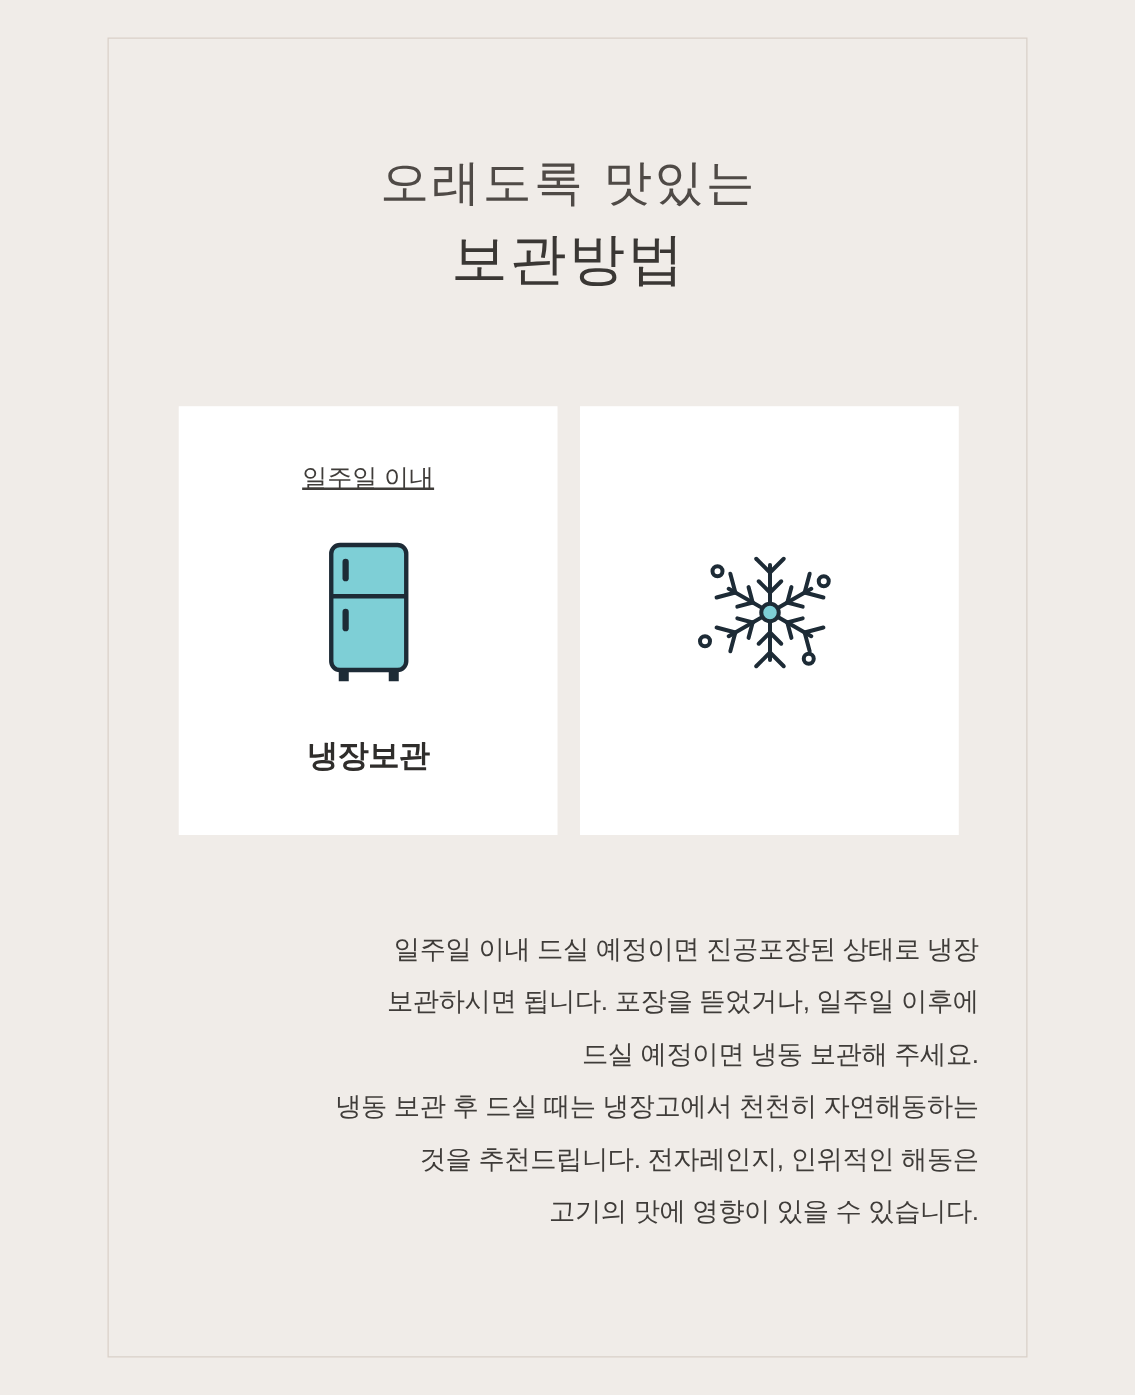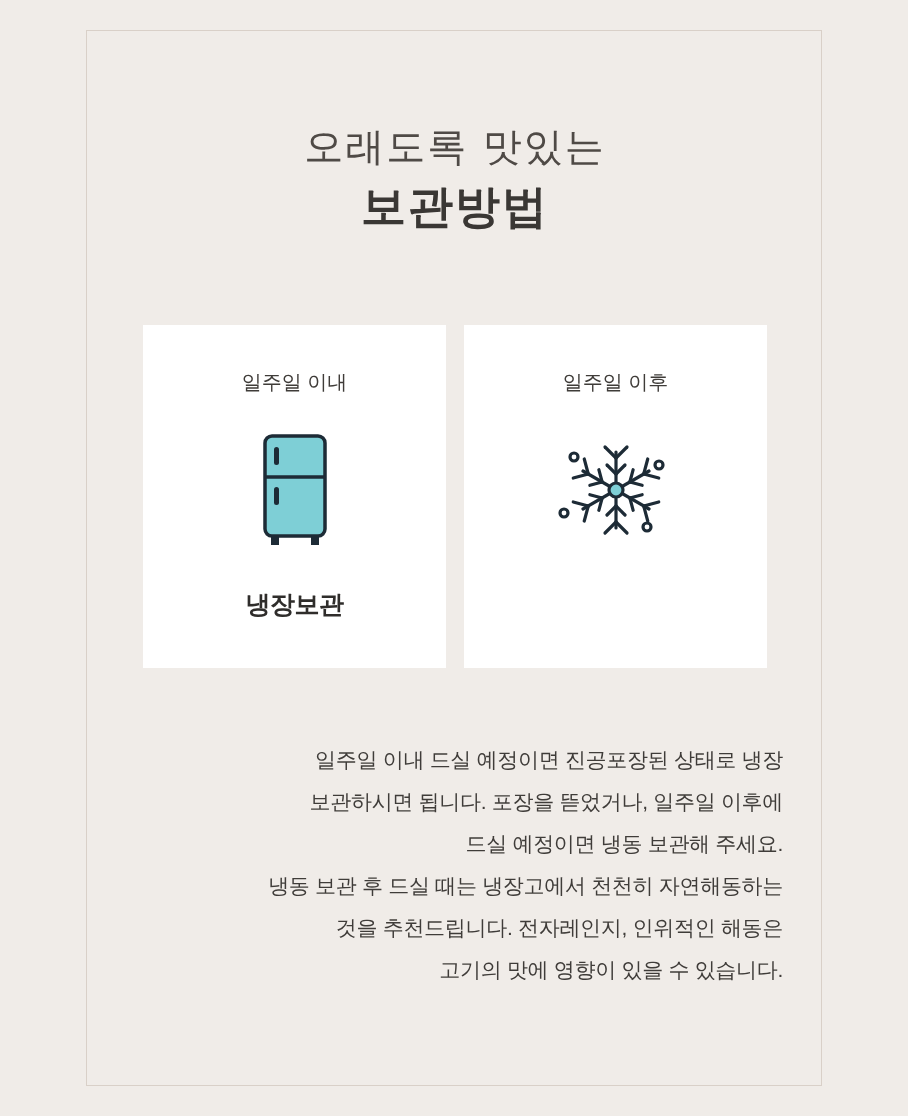--- a/index.html
+++ b/index.html
@@ -40,21 +40,21 @@
     font-family: "DejaVu Serif", serif;
     font-size: 39px;
     color: #4f4a46;
     letter-spacing: 2px;
     line-height: 1.25;
     font-weight: 400;
   }
   .heading-line2 {
     font-family: "DejaVu Serif", serif;
     font-size: 45px;
-    font-weight: 700;
+    font-weight: 400;
     color: #3a3734;
     letter-spacing: 2px;
     line-height: 1.3;
     margin-top: 6px;
   }
   .cards {
     position: absolute;
     left: 56px;
     top: 294px;
     width: 624px;
@@ -70,20 +70,21 @@
   }
   .card-title {
     position: absolute;
     top: 44px;
     left: 0;
     width: 100%;
     text-align: center;
     font-size: 20px;
     color: #3f3c39;
     font-family: "Liberation Sans", sans-serif;
+    text-decoration: underline;
   }
   .card-icon {
     position: absolute;
     top: 100px;
     left: 0;
     width: 100%;
     height: 130px;
     display: flex;
     align-items: center;
     justify-content: center;
@@ -136,21 +137,20 @@
             <rect x="17" y="15" width="5" height="18" rx="2.5" fill="#1d2b36"></rect>
             <rect x="17" y="55" width="5" height="18" rx="2.5" fill="#1d2b36"></rect>
             <rect x="14" y="104" width="8" height="9" fill="#1d2b36"></rect>
             <rect x="54" y="104" width="8" height="9" fill="#1d2b36"></rect>
           </svg>
         </div>
         <div class="card-label">냉장보관</div>
       </div>
 
       <div class="card">
-        <div class="card-title">일주일 이후</div>
         <div class="card-icon">
           <svg width="122" height="112" viewBox="0 0 122 112" xmlns="http://www.w3.org/2000/svg">
             <g stroke="#1d2b36" stroke-width="3.2" stroke-linecap="round" stroke-linejoin="round" fill="#7ecfd6">
               <g transform="translate(61,56)">
                 <g>
                   <line x1="0" y1="-38" x2="0" y2="38"></line>
                   <line x1="-33" y1="-19" x2="33" y2="19"></line>
                   <line x1="-33" y1="19" x2="33" y2="-19"></line>
                   <g>
                     <line x1="0" y1="-32" x2="-11" y2="-43"></line>

